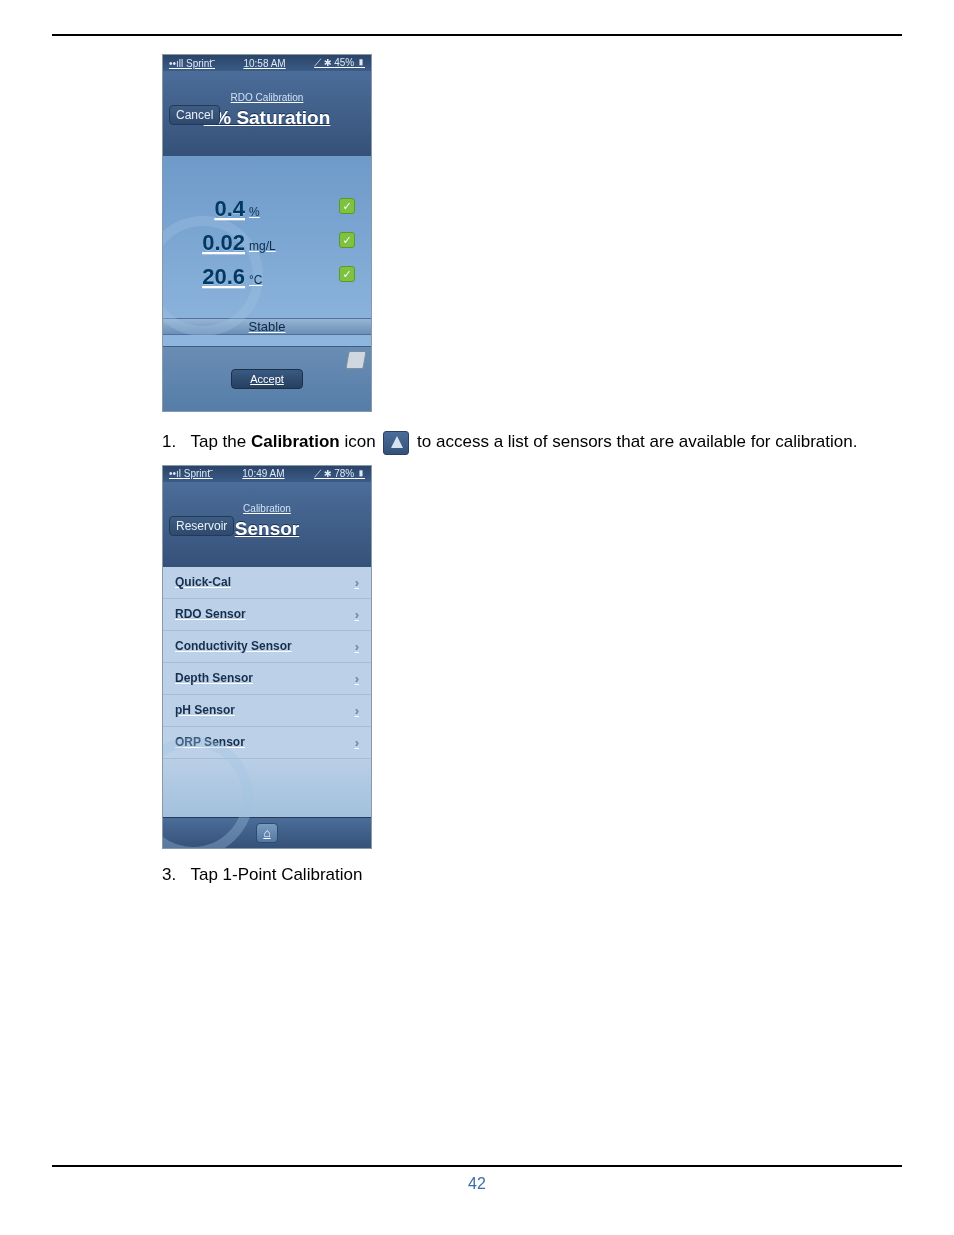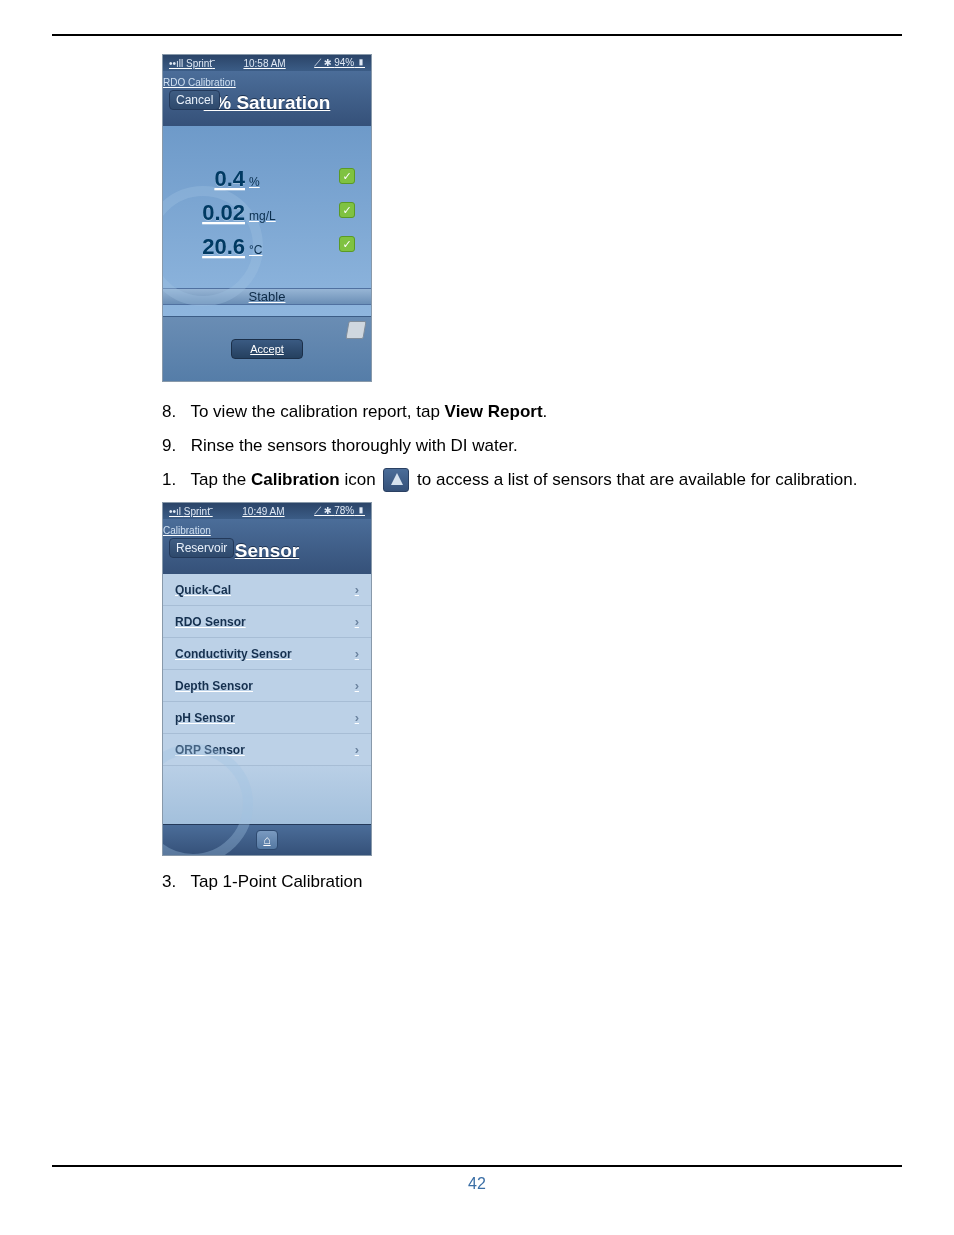--- a/index.html
+++ b/index.html
@@ -52,22 +52,23 @@
     justify-content: space-between;
     align-items: center;
     padding: 2px 6px;
     background: linear-gradient(#2b4468,#3b5c86);
     font-size: 10px;
     color: #dfe8f4;
   }
   .statusbar .mid { flex: 1; text-align: center; }
   .navbar {
     background: linear-gradient(#4b6d99,#355179);
+    text-align: center;
     font-size: 10px;
-    padding: 6px 0;
+    padding: 21px 0;
     color: #cfe0f2;
     position: relative;
   }
   .navbar .subbar {
     display: flex;
     align-items: center;
     justify-content: center;
     padding: 4px 6px 6px 6px;
     position: relative;
   }
@@ -238,21 +239,21 @@
 <body>
 
 <div class="page">
   <div class="top-rule"></div>
 
   <div class="indent" style="margin-bottom:18px;">
     <div class="phone">
       <div class="statusbar">
         <span>••ıll <span>Sprint</span> ︢</span>
         <span class="mid">10:58 AM</span>
-        <span>⟋ ✱ <span>94%</span> ▮</span>
+        <span>⟋ ✱ <span>45%</span> ▮</span>
       </div>
       <div class="navbar">
         <div>RDO Calibration</div>
         <div class="subbar">
           <div class="btn-left">Cancel</div>
           <div class="title">0% Saturation</div>
         </div>
       </div>
       <div class="phone-body">
         <div class="swirl"></div>
@@ -275,30 +276,20 @@
         </div>
         <div class="stable-bar">Stable</div>
       </div>
       <div class="bottom-bar">
         <div class="accept-btn">Accept</div>
         <div class="corner-icon"></div>
       </div>
     </div>
   </div>
 
-  <div class="indent">
-    <div class="step">
-      <span class="num">8.</span>
-      <span>To view the calibration report, tap </span><b>View Report</b><span>.</span>
-    </div>
-    <div class="step">
-      <span class="num">9.</span>
-      <span>Rinse the sensors thoroughly with DI water.</span>
-    </div>
-  </div>
 
 
   <div class="indent">
     <div class="step">
       <span class="num">1.</span>
       <span>Tap the </span><b>Calibration</b><span> icon</span>
       <span class="cal-icon"></span>
       <span> to access a list of sensors that are available for calibration.</span>
     </div>
   </div>

